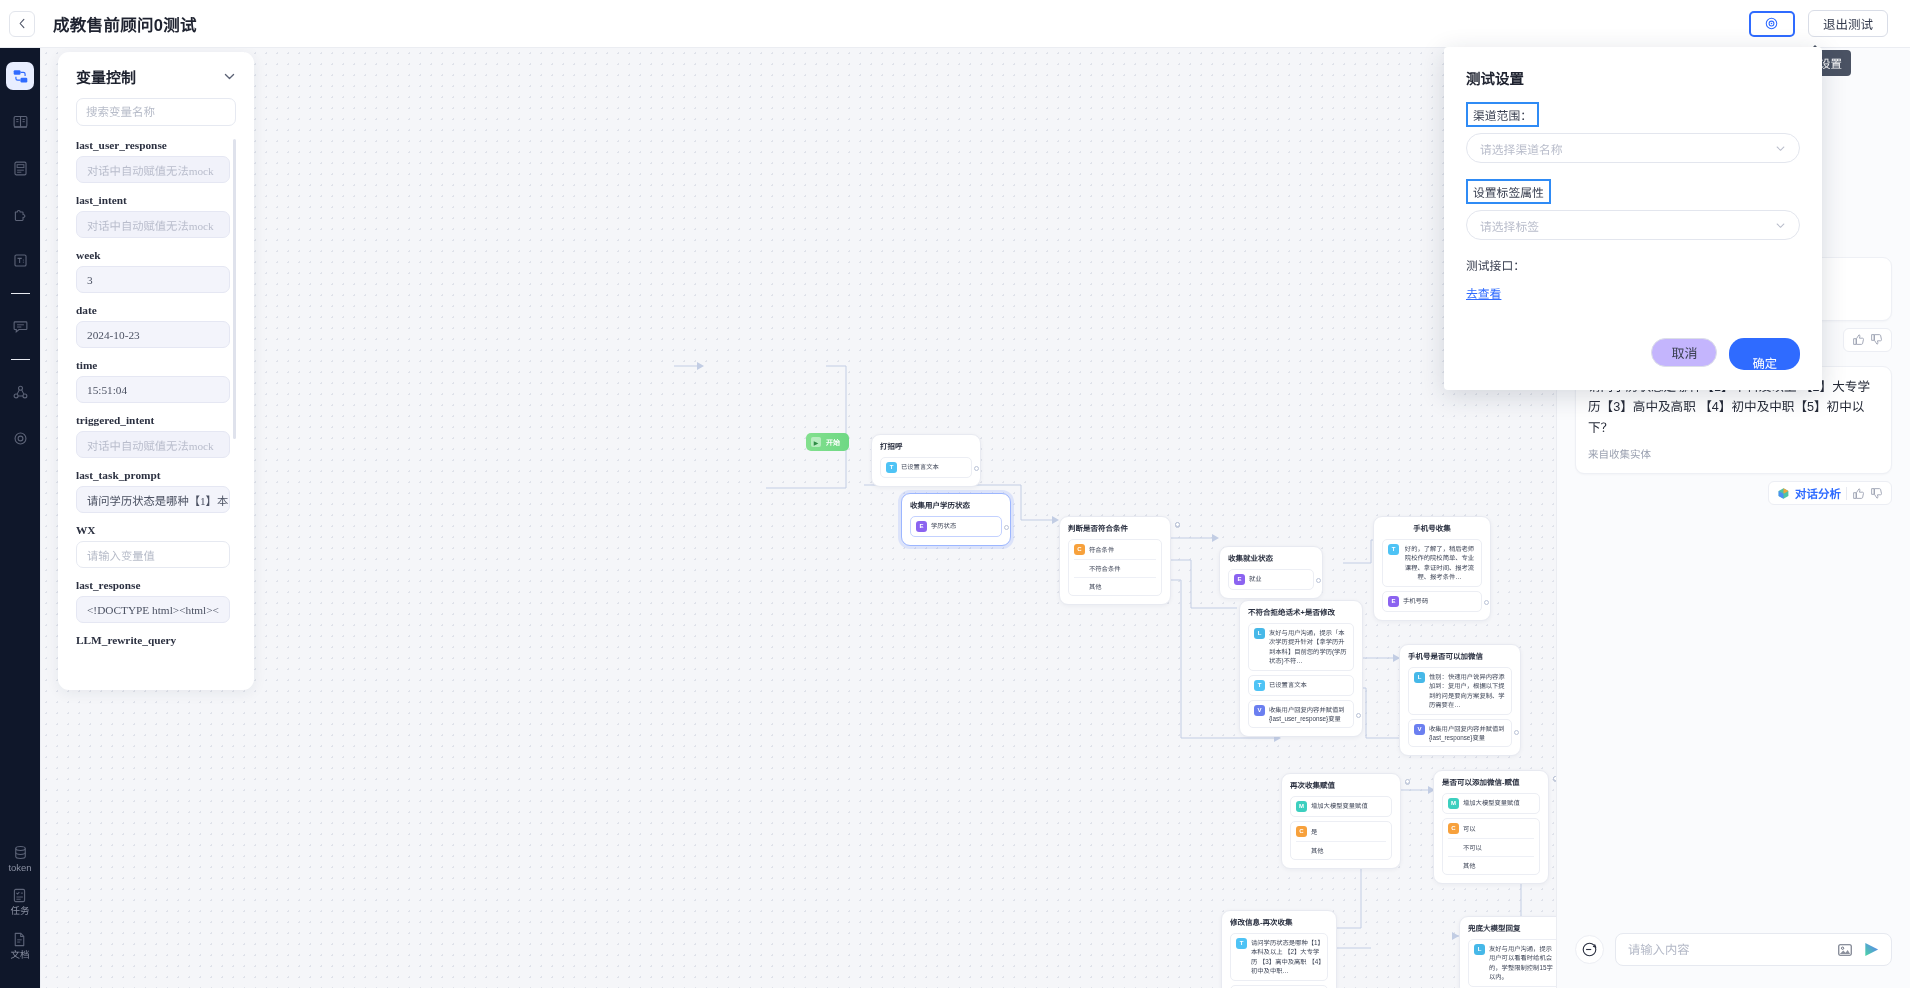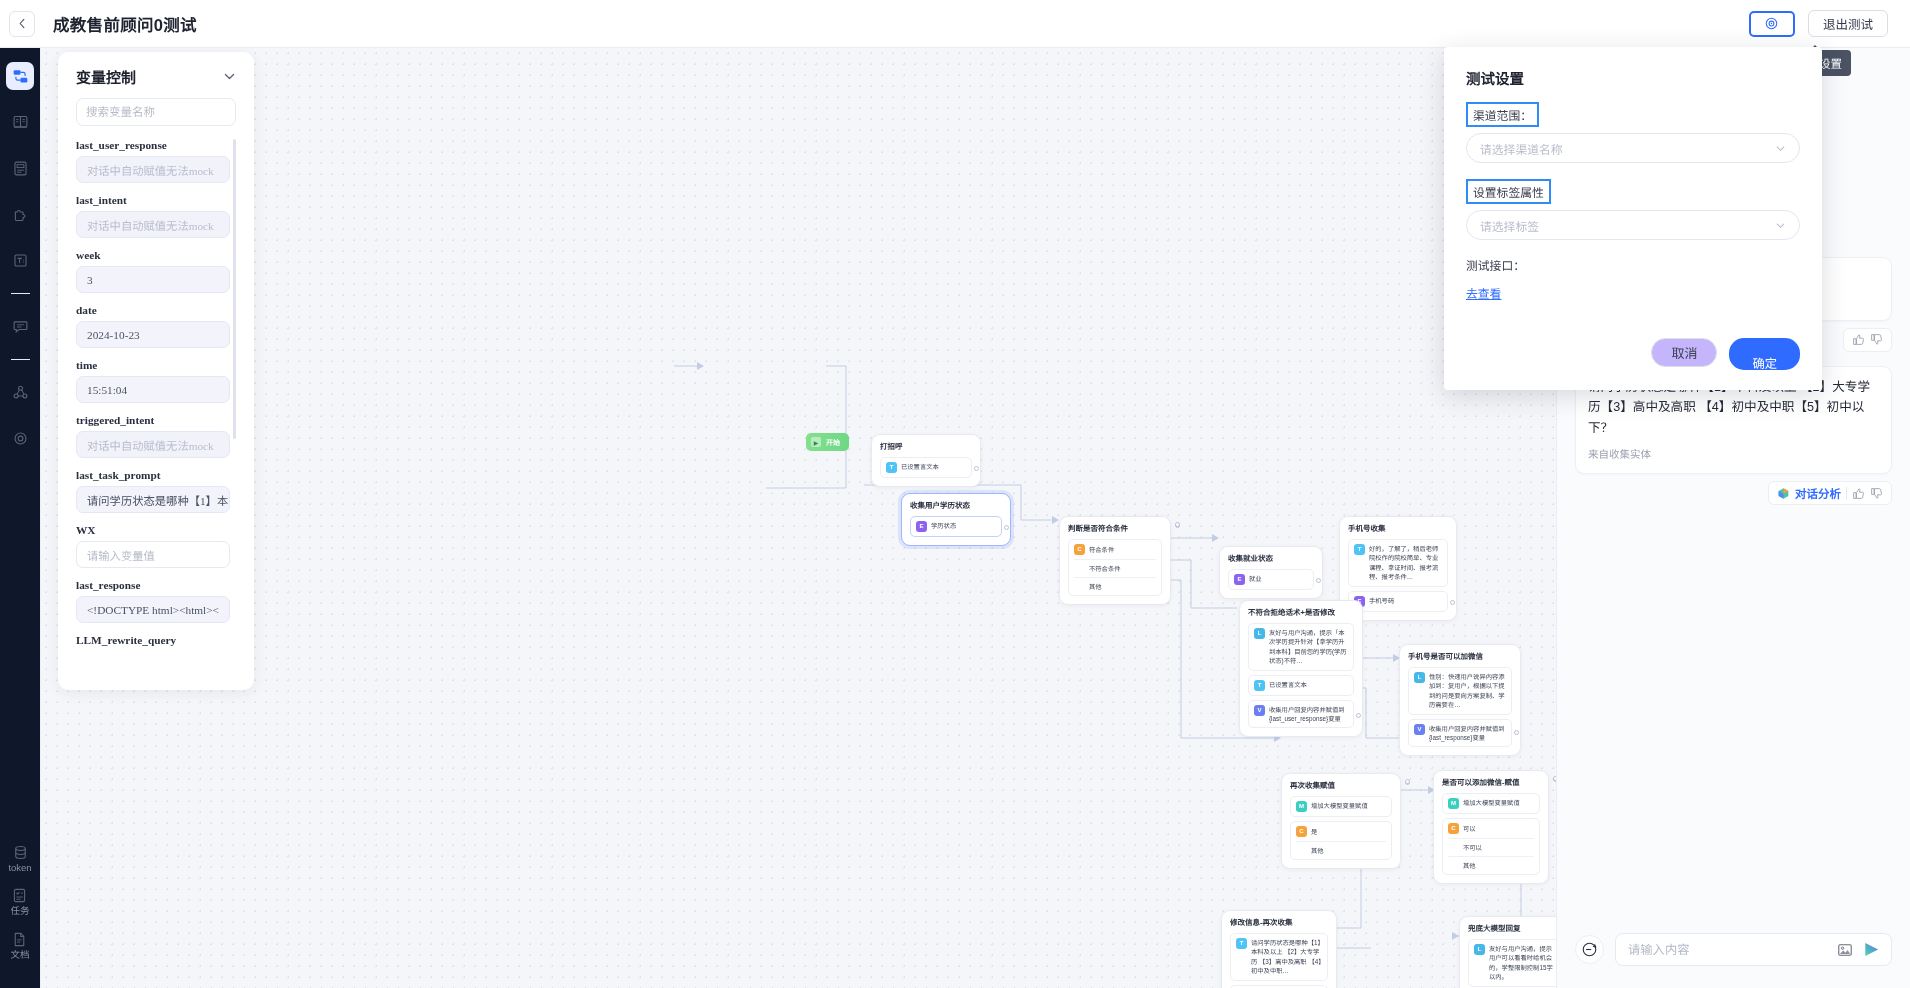--- a/index.html
+++ b/index.html
@@ -416,21 +416,21 @@
 
     <div class="node" style="left:1178px; top:498px; width:104px;">
       <div class="node-title">收集就业状态</div>
       <div class="node-card">
         <span class="chip purple">E</span>
         <span class="card-txt">就业</span>
         <span class="port" style="right:-8px; top:8px;"></span>
       </div>
     </div>
 
-    <div class="node" style="left:1298px; top:468px; width:118px;">
+    <div class="node" style="left:1332px; top:468px; width:118px;text-align:center;">
       <div class="node-title">手机号收集</div>
       <div class="node-card">
         <span class="chip blue">T</span>
         <span class="card-txt">好的，了解了，稍后老师院校作的院校简单、专业课程、拿证时间、报考流程、报考条件…</span>
       </div>
       <div class="node-card">
         <span class="chip purple">E</span>
         <span class="card-txt">手机号码</span>
         <span class="port" style="right:-8px; top:8px;"></span>
       </div>

